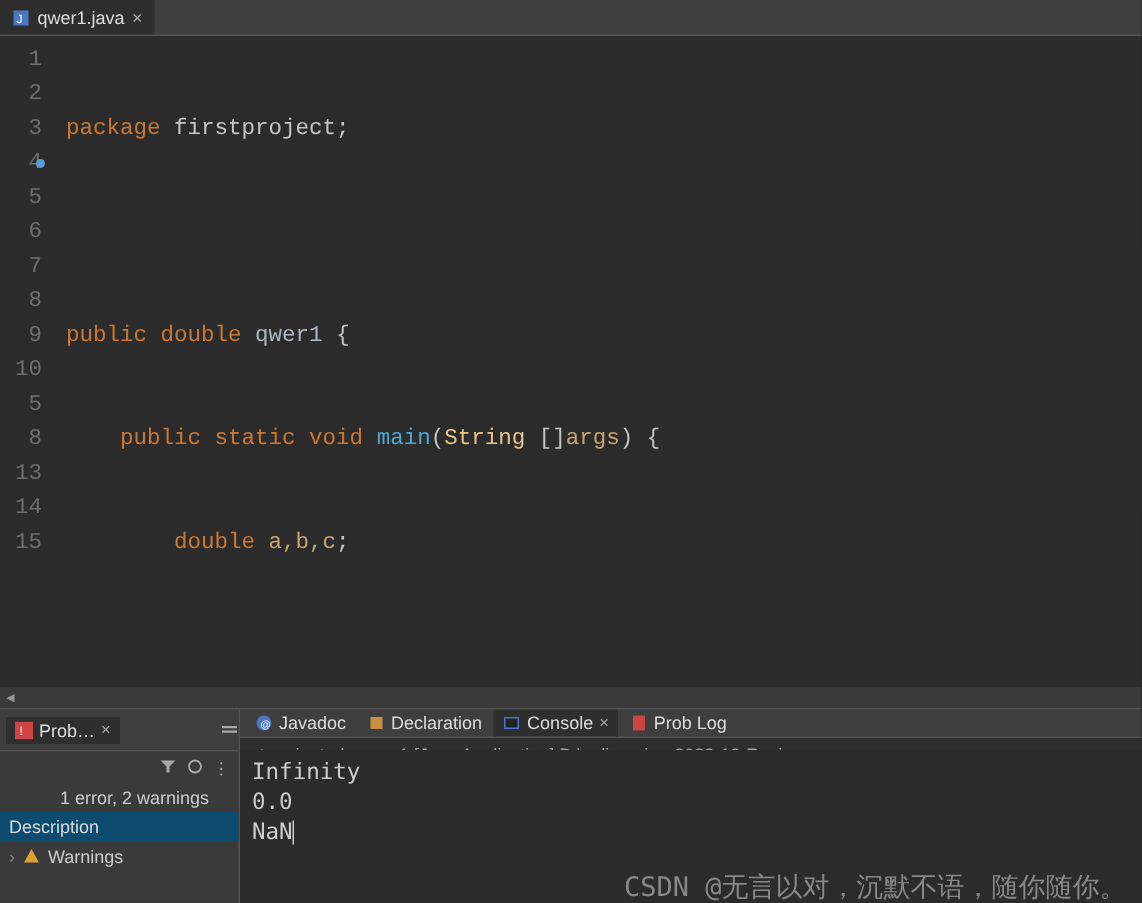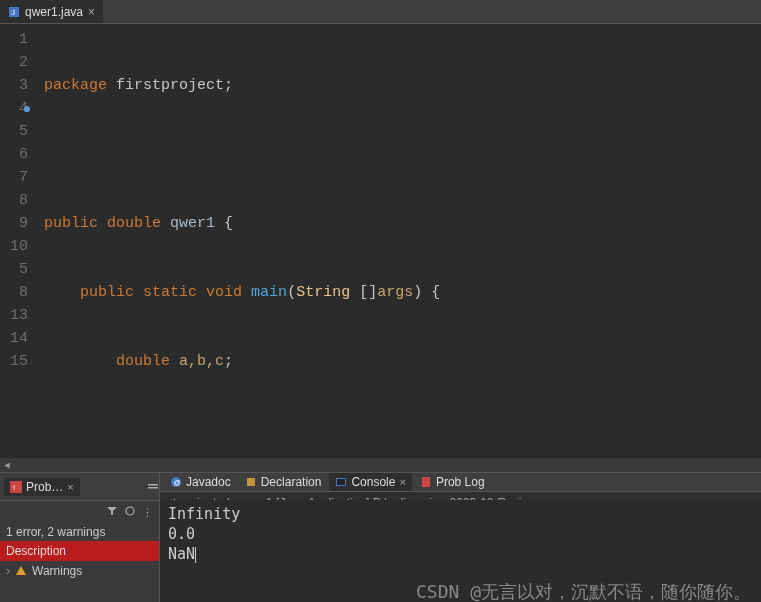--- a/index.html
+++ b/index.html
@@ -23,22 +23,22 @@
 .pkg { color:#c5c5c5; }
 .hscroll { height:14px; background:#3a3a3a; display:flex; align-items:center; }
 .hscroll .arrow { width:14px; height:14px; display:flex; align-items:center; justify-content:center; color:#999; font-size:9px; }
 .bottom { height:130px; display:flex; background:#3a3a3a; border-top:1px solid #555; }
 .panel-left { width:160px; border-right:1px solid #555; display:flex; flex-direction:column; }
 .panel-tabs { display:flex; align-items:center; background:#3e3e3e; height:28px; border-bottom:1px solid #555; gap:2px; padding-left:4px; }
 .ptab { display:flex; align-items:center; gap:4px; padding:2px 6px; font-size:12px; color:#ddd; cursor:pointer; }
 .ptab.active { background:#2e2e2e; }
 .ptab .close { color:#aaa; font-size:11px; }
 .tool-icons { display:flex; align-items:center; gap:6px; padding:4px 6px; background:#3a3a3a; height:22px; font-size:11px; color:#aaa; justify-content:flex-end; }
-.stat { font-size:12px; color:#ccc; padding:2px 6px; background:#3a3a3a; }
-.desc-hdr { background:#b91c1c; font-size:12px; padding:3px 6px; color:#ddd; }
+.stat { font-size:12px; color:#ccc; padding:2px 6px; background:#3a3a3a;margin-left:34px; }
+.desc-hdr { background:#0c4a6e; font-size:12px; padding:3px 6px; color:#ddd; }
 .warn-row { display:flex; align-items:center; gap:5px; font-size:12px; padding:3px 6px; color:#ccc; }
 .panel-right { flex:1; display:flex; flex-direction:column; }
 .right-tabs { display:flex; align-items:flex-end; background:#3e3e3e; height:28px; border-bottom:1px solid #555; gap:2px; padding-left:4px; }
 .console-head { font-size:12px; color:#b0a0b0; padding:4px 6px; background:#2e2e2e; white-space:nowrap; overflow:hidden; }
 .console-out { flex:1; background:#2b2b2b; font-family:"Consolas",monospace; font-size:15px; line-height:20px; padding:4px 8px; color:#ccc; white-space:pre; position:relative; }
 .wm { position:absolute; right:10px; bottom:6px; color:#888; font-size:18px; }
 .ico { display:inline-block; width:12px; height:12px; }
 svg { width:12px; height:12px; }
 .caret { display:inline-block; width:1px; height:16px; background:#ccc; vertical-align:middle; }
 </style>

